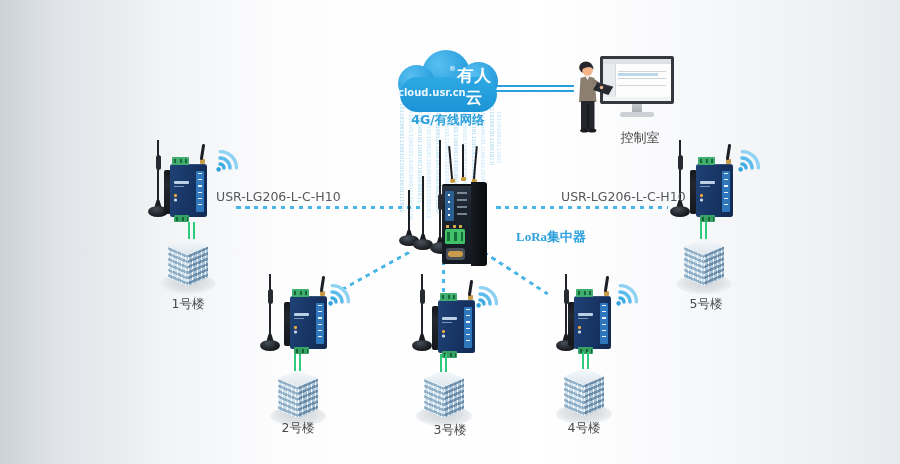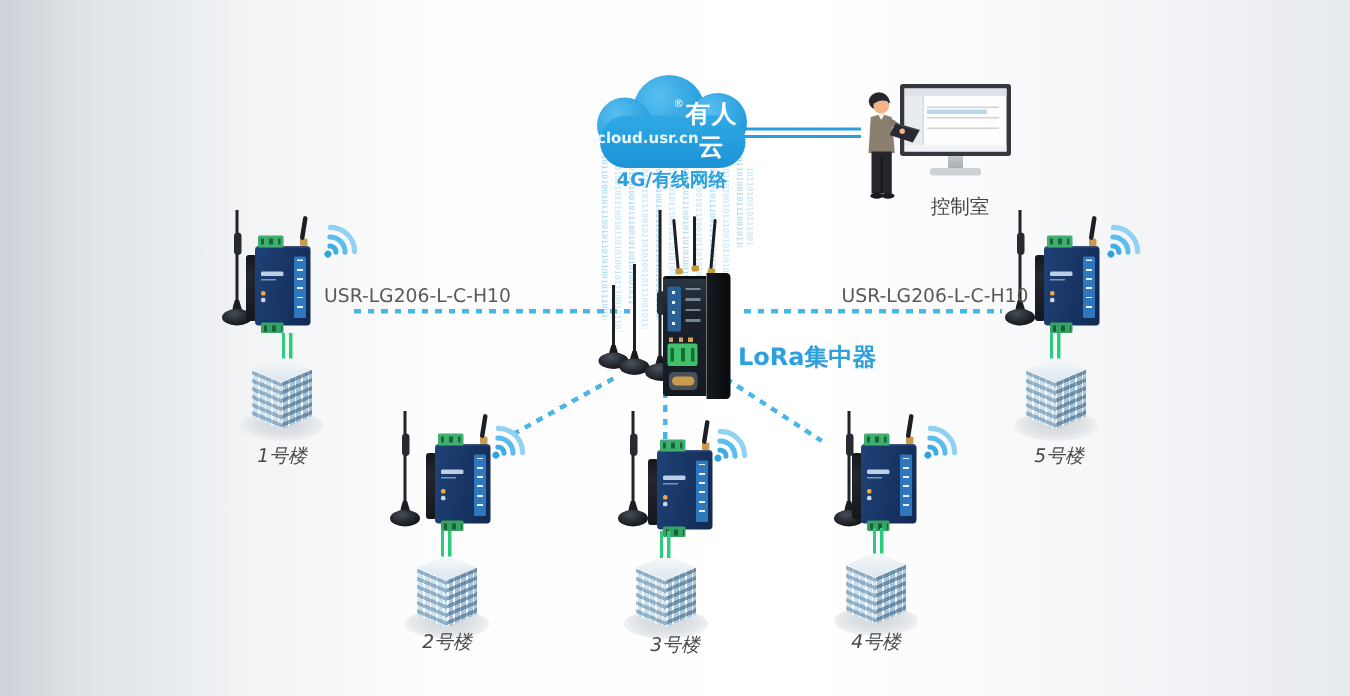--- a/index.html
+++ b/index.html
@@ -28,23 +28,23 @@
   .uplink-label{left:400px;top:112px;width:96px;text-align:center;color:#2da0dd;font-weight:bold;font-size:12.5px;z-index:5;}
 
   
   .wire{height:2px;background:#2b9fdc;z-index:2;}
   .dash-h{height:3px;background-image:repeating-linear-gradient(90deg,#49b6e8 0 4.5px,rgba(0,0,0,0) 4.5px 9px);z-index:2;}
   .dash-v{width:3px;background-image:repeating-linear-gradient(180deg,#49b6e8 0 4.5px,rgba(0,0,0,0) 4.5px 9px);z-index:2;}
   .rot{transform-origin:0 50%;}
 
   
   .model-label{color:#57585a;font-size:12.5px;z-index:5;white-space:nowrap;}
-  .conc-label{left:492px;top:228px;width:100px;color:#2da0dd;font-weight:bold;font-size:16px;z-index:5;white-space:nowrap;}
+  .conc-label{left:516px;top:228px;width:100px;color:#2da0dd;font-weight:bold;font-size:13px;z-index:5;white-space:nowrap;font-family:Liberation Serif, serif;}
   .ctrl-label{left:604px;top:129px;width:72px;text-align:center;color:#474747;font-size:13px;z-index:5;}
-  .n-label{text-align:center;color:#48494b;font-size:12.5px;z-index:5;white-space:nowrap;font-style:italic;}
+  .n-label{text-align:center;color:#48494b;font-size:12.5px;z-index:5;white-space:nowrap;}
 
   
   .monitor{left:600px;top:56px;width:74px;height:62px;z-index:3;}
   .mon-frame{left:0;top:0;width:74px;height:48px;background:#fdfdfe;border:3px solid #35393f;border-radius:2px;}
   .mon-menubar{left:0;top:0;width:68px;height:5px;background:#dfe3e8;}
   .mon-panel{left:0;top:5px;width:13px;height:33px;background:#e9ecef;border-right:1px solid #d6dade;}
   .mon-row1,.mon-row2,.mon-row3{left:15px;height:1px;background:#cfd4d9;width:48px;}
   .mon-row1{top:12px;} .mon-row2{top:19px;} .mon-row3{top:26px;}
   .mon-sel{left:15px;top:14px;width:40px;height:3px;background:#bcd6ea;}
   .mon-bezel{left:0;top:38px;width:68px;height:4px;background:#f2f3f5;}

